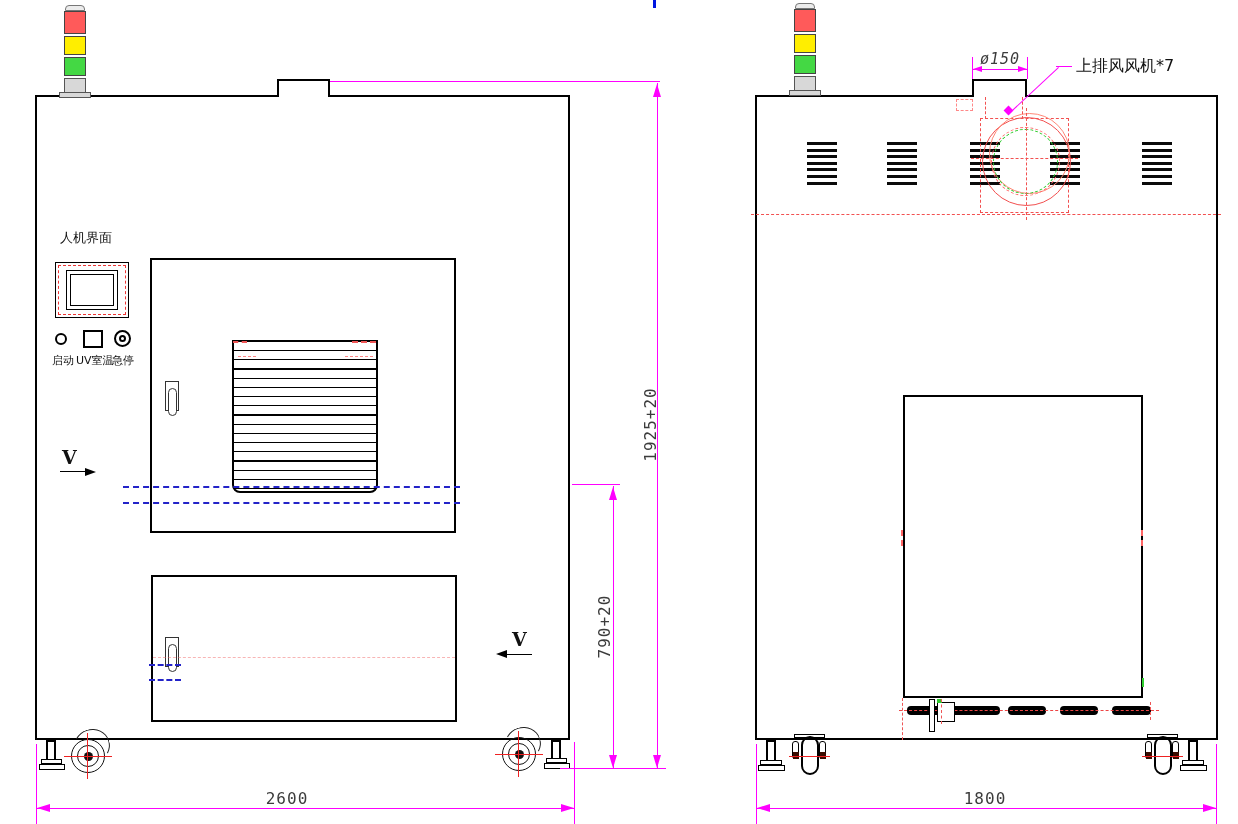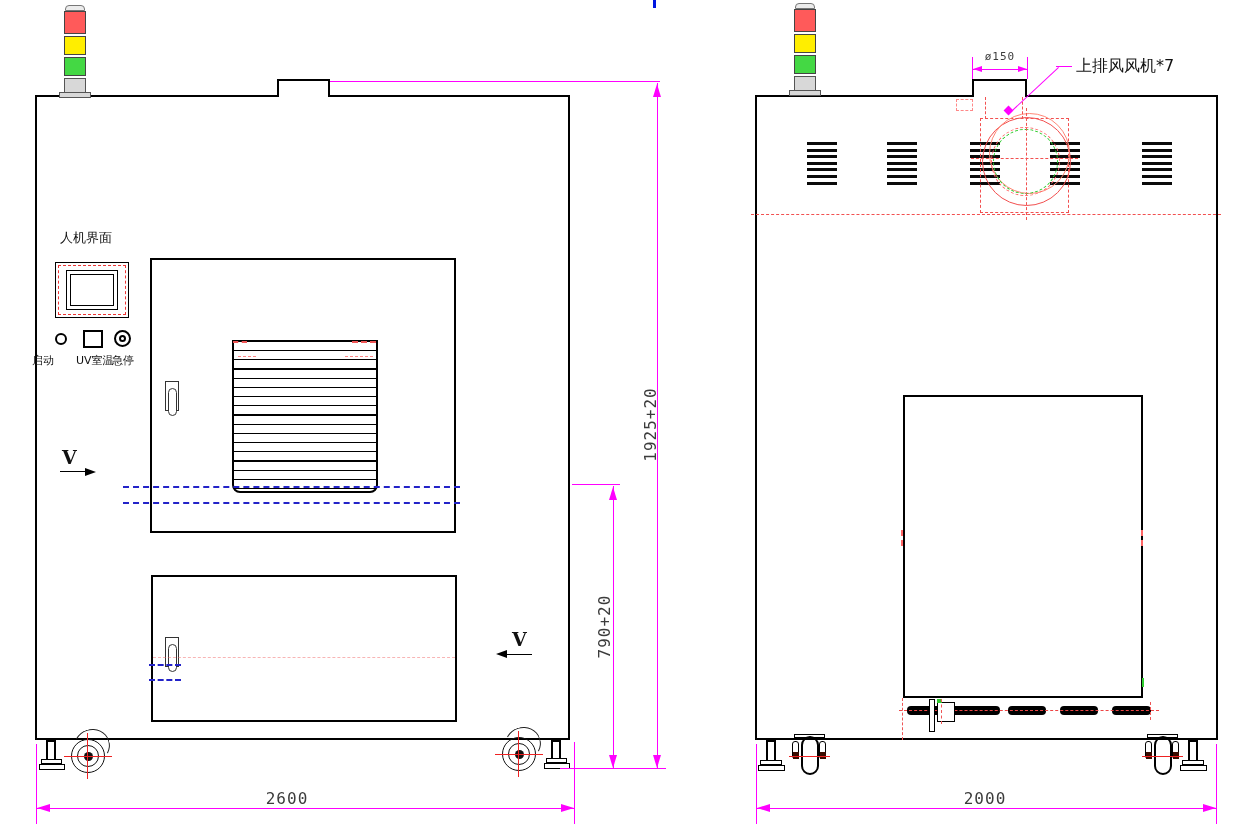--- a/index.html
+++ b/index.html
@@ -62,21 +62,21 @@
   <div class="cjk" style="left:60px;top:229px;font-size:13px;">人机界面</div>
   <div class="box thin" style="left:55px;top:262px;width:74px;height:56px;"></div>
   <div class="abs" style="left:58px;top:265px;width:68px;height:50px;border:1.5px dashed #e33;"></div>
   <div class="box thin" style="left:66px;top:270px;width:52px;height:40px;"></div>
   <div class="abs" style="left:70px;top:274px;width:44px;height:32px;border:1px solid #000;"></div>
 
   <div class="circ" style="left:55px;top:333px;width:12px;height:12px;border:2px solid #000;"></div>
   <div class="abs" style="left:83px;top:330px;width:20px;height:18px;border:2px solid #000;"></div>
   <div class="circ" style="left:114px;top:330px;width:17px;height:17px;border:2px solid #000;"></div>
   <div class="circ" style="left:119px;top:335px;width:7px;height:7px;border:2px solid #000;"></div>
-  <div class="cjk" style="left:32px;top:353px;font-size:11px;">启动</div>
+  <div class="cjk" style="left:52px;top:353px;font-size:11px;">启动</div>
   <div class="cjk" style="left:76px;top:353px;font-size:11px;">UV室温</div>
   <div class="cjk" style="left:112px;top:353px;font-size:11px;">急停</div>
 
   <div class="box" style="left:150px;top:258px;width:306px;height:275px;"></div>
   <div class="louver" style="left:232px;top:340px;width:146px;height:153px;"></div>
   <div class="abs" style="left:233px;top:341px;width:14px;border-top:2px dashed #e55;"></div>
   <div class="abs" style="left:352px;top:341px;width:24px;border-top:2px dashed #e55;"></div>
   <div class="abs" style="left:238px;top:356px;width:18px;border-top:1px dashed #f88;"></div>
   <div class="abs" style="left:345px;top:356px;width:28px;border-top:1px dashed #f88;"></div>
   <div class="abs" style="left:165px;top:381px;width:14px;height:30px;border:1.5px solid #333;"></div>
@@ -146,21 +146,21 @@
   <div class="lamp" style="left:794px;top:55px;width:22px;height:19px;background:var(--tower-green);"></div>
   <div class="lamp" style="left:794px;top:76px;width:22px;height:15px;background:var(--tower-gray);border-color:#555;"></div>
   <div class="lamp" style="left:789px;top:90px;width:32px;height:6px;background:var(--tower-gray);border-color:#555;"></div>
 
   <div class="box" style="left:972px;top:79px;width:55px;height:18px;border-bottom:0;"></div>
   <div class="dim-v" style="left:972px;top:57px;height:22px;border-left-width:1px;"></div>
   <div class="dim-v" style="left:1027px;top:57px;height:22px;border-left-width:1px;"></div>
   <div class="dim-h" style="left:972px;top:69px;width:55px;border-top-width:1px;"></div>
   <div class="tri tri-l sm" style="left:973px;top:66px;"></div>
   <div class="tri tri-r sm" style="left:1018px;top:66px;"></div>
-  <div class="dim-text" style="left:970px;top:50px;width:60px;font-size:11px;">ø150</div>
+  <div class="dim-text" style="left:970px;top:50px;width:60px;font-size:15px;font-style:italic;">ø150</div>
 
   <div class="abs" style="left:1010px;top:112px;width:66px;border-top:1.5px solid var(--dim);transform-origin:0 0;transform:rotate(-43deg);"></div>
   <div class="abs" style="left:1056px;top:66px;width:16px;border-top:1.5px solid var(--dim);"></div>
   <div class="abs" style="left:1005px;top:107px;width:7px;height:7px;background:var(--dim);transform:rotate(45deg);"></div>
   <div class="cjk" style="left:1076px;top:56px;font-size:16px;">上排风风机*7</div>
 
   <div class="vent" style="left:807px;top:142px;"></div>
   <div class="vent" style="left:887px;top:142px;"></div>
   <div class="vent" style="left:970px;top:142px;"></div>
   <div class="vent" style="left:1050px;top:142px;"></div>
@@ -214,15 +214,15 @@
   <div class="abs" style="left:1142px;top:756px;width:41px;border-top:1.2px solid #e22;"></div>
   <div class="box" style="left:1188px;top:740px;width:10px;height:22px;"></div>
   <div class="box thin" style="left:1182px;top:760px;width:22px;height:5px;"></div>
   <div class="box thin" style="left:1180px;top:765px;width:27px;height:6px;"></div>
 
   <div class="dim-v" style="left:756px;top:744px;height:80px;"></div>
   <div class="dim-v" style="left:1216px;top:744px;height:80px;"></div>
   <div class="dim-h" style="left:756px;top:808px;width:460px;"></div>
   <div class="tri tri-l" style="left:757px;top:804px;"></div>
   <div class="tri tri-r" style="left:1203px;top:804px;"></div>
-  <div class="dim-text" style="left:945px;top:789px;width:80px;">2000</div>
+  <div class="dim-text" style="left:945px;top:789px;width:80px;">1800</div>
 
 </div>
 
 </body></html>

